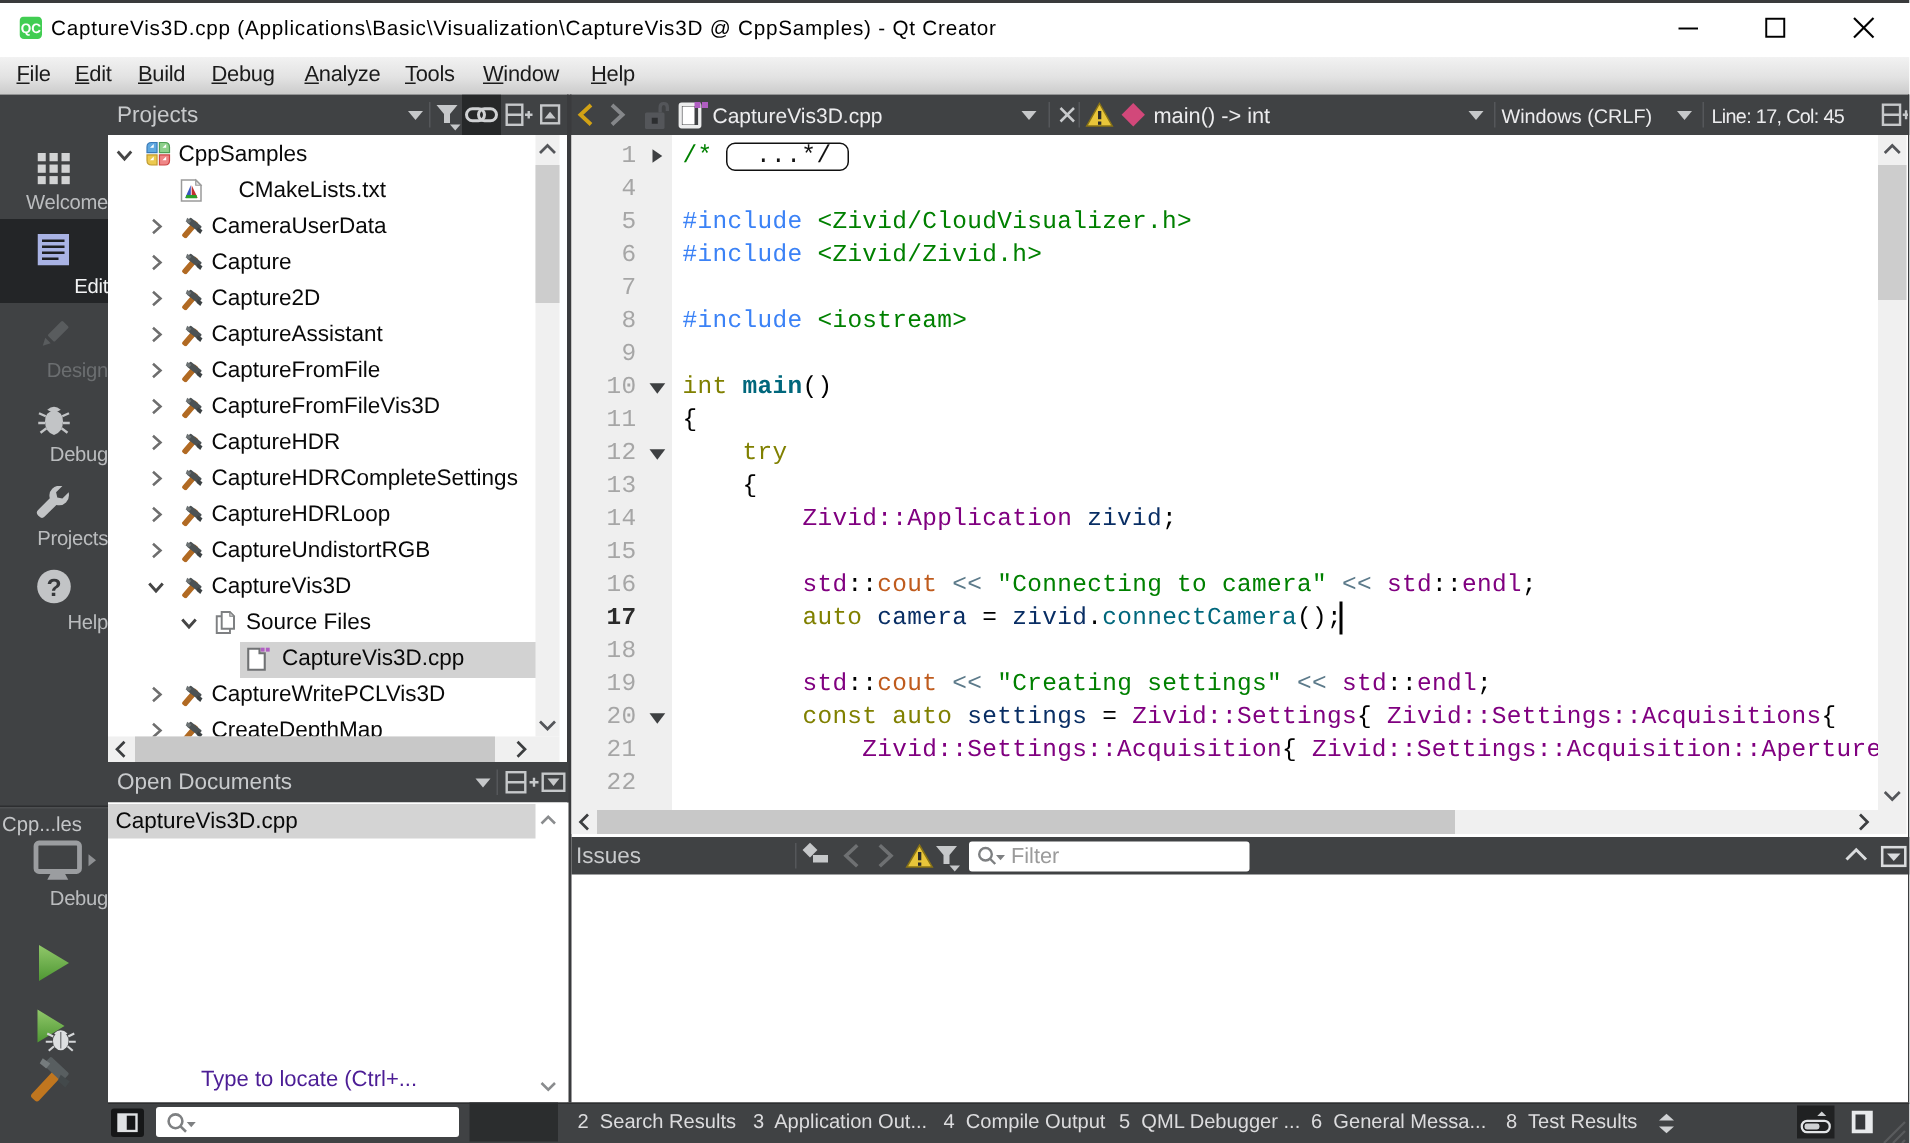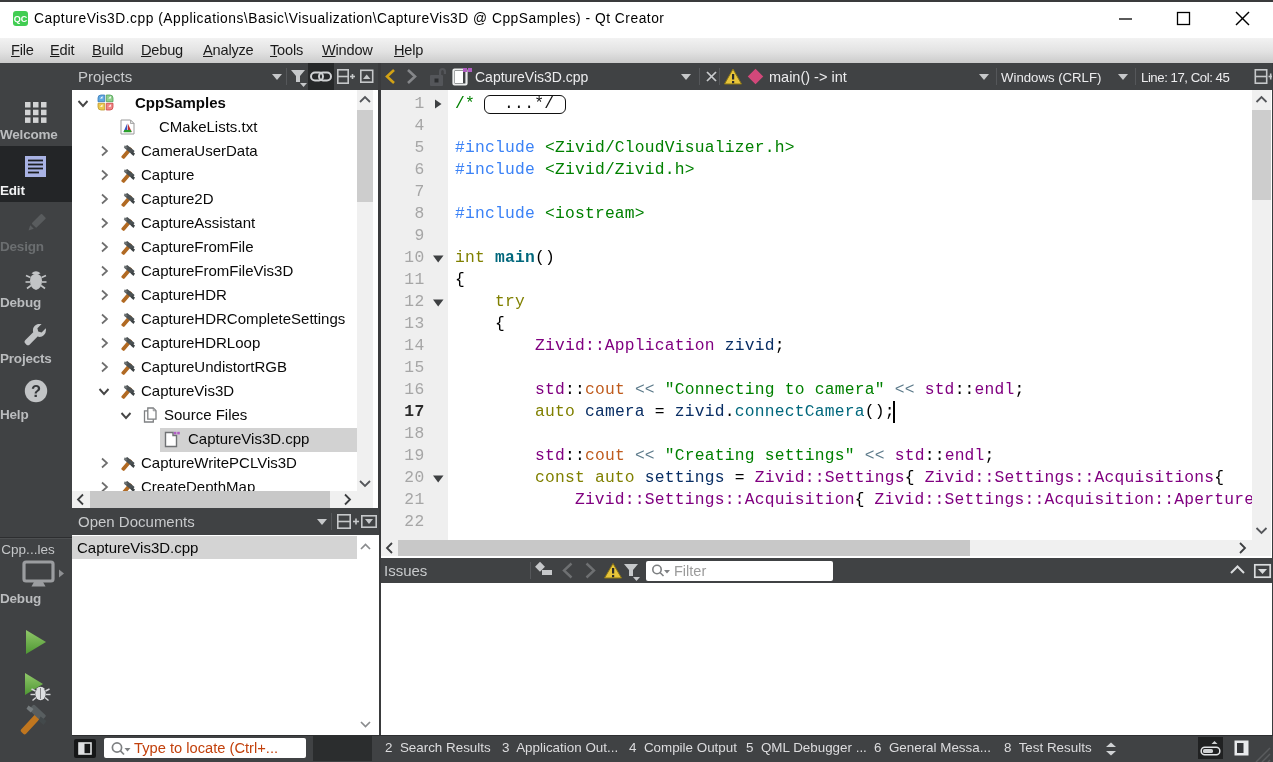--- a/index.html
+++ b/index.html
@@ -11,22 +11,22 @@
   
   .kw{color:#808000}.pp{color:#3b82f6}.st{color:#008000}.ty{color:#800080}
   .lv{color:#092e64}.fn{color:#00677c}.op{color:#5c7a8a}.gl{color:#bf5b1d}
   .code-line { position:absolute; left:455px; height:22px; line-height:22px;
     font-family:"Liberation Mono",monospace; font-size:16.3px; letter-spacing:0.22px; white-space:pre; color:#000; }
   .lnum { position:absolute; left:380px; width:44.5px; height:22px; line-height:22px;
     text-align:right; font-family:"Liberation Mono",monospace; font-size:16.3px; letter-spacing:0.31px; color:#a6a6a6; }
   .tree-row { position:absolute; left:72px; height:24px; line-height:24px;
     font-size:15px; color:#090909; white-space:pre; }
   .menu-item { font-size:14.6px; color:#1b1b1b; letter-spacing:-0.2px; }
-  .modelabel { position:absolute; width:72px; text-align:left; font-size:13.5px;
-    font-weight:bold; color:#babcbe; letter-spacing:-0.2px; }
+  .modelabel { position:absolute; width:72px; text-align:right; font-size:13.5px;
+    font-weight:normal; color:#babcbe; letter-spacing:-0.2px; }
   .sbtn { position:absolute; font-size:13.4px; color:#dcdcde; white-space:pre; }
 </style>
 </head>
 <body>
 
 
 <div class="abs" style="left:0;top:0;width:1273px;height:2px;background:#3a3b3c"></div>
 <div class="abs" style="left:0;top:2px;width:1273px;height:36px;background:#ffffff"></div>
 
 <svg class="abs" style="left:13px;top:11px" width="15" height="15" viewBox="0 0 15 15">
@@ -250,21 +250,21 @@
     <svg class="abs" style="left:97px;top:94px" width="17" height="17" viewBox="0 0 17 17">
     <path d="M1 4 Q1 1 4 1 L7.7 1 L7.7 7.7 L1 7.7 Z" fill="#5fa8e0" stroke="#3a7ab8" stroke-width="0.8"></path>
     <path d="M9.3 1 L13 1 Q16 1 16 4 L16 7.7 L9.3 7.7 Z" fill="#8ed08b" stroke="#4f9f55" stroke-width="0.8"></path>
     <path d="M1 9.3 L7.7 9.3 L7.7 16 L4 16 Q1 16 1 13 Z" fill="#ecc94f" stroke="#bf9a2f" stroke-width="0.8"></path>
     <path d="M9.3 9.3 L16 9.3 L16 13 Q16 16 13 16 L9.3 16 Z" fill="#ef8686" stroke="#cc4444" stroke-width="0.8"></path>
     <path d="M3 4.5 L5.5 2 L5.5 4.5 Z" fill="#fff"></path>
       <path d="M11.3 4.5 L13.8 2 L13.8 4.5 Z" fill="#fff"></path>
     <path d="M3 12.8 L5.5 10.3 L5.5 12.8 Z" fill="#fff"></path>
       <path d="M11.3 12.8 L13.8 10.3 L13.8 12.8 Z" fill="#fff"></path>
   </svg>
-    <div class="tree-row" style="top:91px;left:119px;font-weight:bold;margin-left:16px;">CppSamples</div>
+    <div class="tree-row" style="top:91px;left:119px;font-weight:normal;">CppSamples</div>
     <svg class="abs" style="left:120px;top:119px" width="15" height="16" viewBox="0 0 15 16">
     <path d="M1 1 L10.5 1 L14 4.5 L14 15 L1 15 Z" fill="#fff" stroke="#9a9a9a" stroke-width="1"></path>
     <path d="M10.5 1 L10.5 4.5 L14 4.5 Z" fill="#e8e8e8" stroke="#9a9a9a" stroke-width="0.8"></path>
     <path d="M7.2 4.5 L3.4 13 L7.2 13 Z" fill="#3855c0"></path>
     <path d="M7.8 4.5 L11.8 13 L7.8 13 Z" fill="#c03030"></path>
     <path d="M4.2 11 L11 11 L11.4 13.2 L3.8 13.2 Z" fill="#2aa02a"></path>
   </svg>
     <div class="tree-row" style="top:115px;left:159px;">CMakeLists.txt</div>
     <svg class="abs" style="left:97px;top:144px" width="14" height="14" viewBox="0 0 14 14">
       <path d="M5 2.5 L10 7 L5 11.5" fill="none" stroke="#6e6e6e" stroke-width="1.7"></path>
@@ -580,21 +580,21 @@
 <svg class="abs" style="left:78px;top:742px" width="14" height="13" viewBox="0 0 14 13">
   <rect x="1" y="1" width="12" height="11" fill="none" stroke="#dfe1e3" stroke-width="1.6"></rect>
   <rect x="1" y="1" width="5.5" height="11" fill="#dfe1e3"></rect>
 </svg>
 <div class="abs" style="left:104px;top:738px;width:202px;height:20px;background:#fff;border-radius:2px"></div>
 <svg class="abs" style="left:109px;top:741px" width="24" height="16" viewBox="0 0 24 16">
   <circle cx="8" cy="6.5" r="4.6" fill="none" stroke="#7e8082" stroke-width="1.7"></circle>
   <line x1="11.2" y1="9.7" x2="15" y2="13.5" stroke="#7e8082" stroke-width="1.7"></line>
   <path d="M15.5 7 L21.5 7 L18.5 10.5 Z" fill="#7e8082"></path>
 </svg>
-<div class="abs" style="left:134px;top:740px;font-size:14.7px;color:#c2410c">Type to locate (Ctrl+...</div>
+<div class="abs" style="left:134px;top:712px;font-size:14.7px;color:#4c1d95">Type to locate (Ctrl+...</div>
 <div class="abs" style="left:313px;top:735px;width:59px;height:26px;background:#2b2d2e"></div>
 <div class="sbtn" style="left:319px;top:772px;color:#0369a1">1  Issues</div>
 <div class="sbtn" style="left:385px;top:740px">2  Search Results</div>
 <div class="sbtn" style="left:502px;top:740px">3  Application Out...</div>
 <div class="sbtn" style="left:629px;top:740px">4  Compile Output</div>
 <div class="sbtn" style="left:746px;top:740px">5  QML Debugger ...</div>
 <div class="sbtn" style="left:874px;top:740px">6  General Messa...</div>
 <div class="sbtn" style="left:1004px;top:740px">8  Test Results</div>
 <svg class="abs" style="left:1102px;top:740px" width="18" height="18" viewBox="0 0 18 18">
   <path d="M4 7 L9 2.5 L14 7 Z" fill="#d0d2d4"></path>

